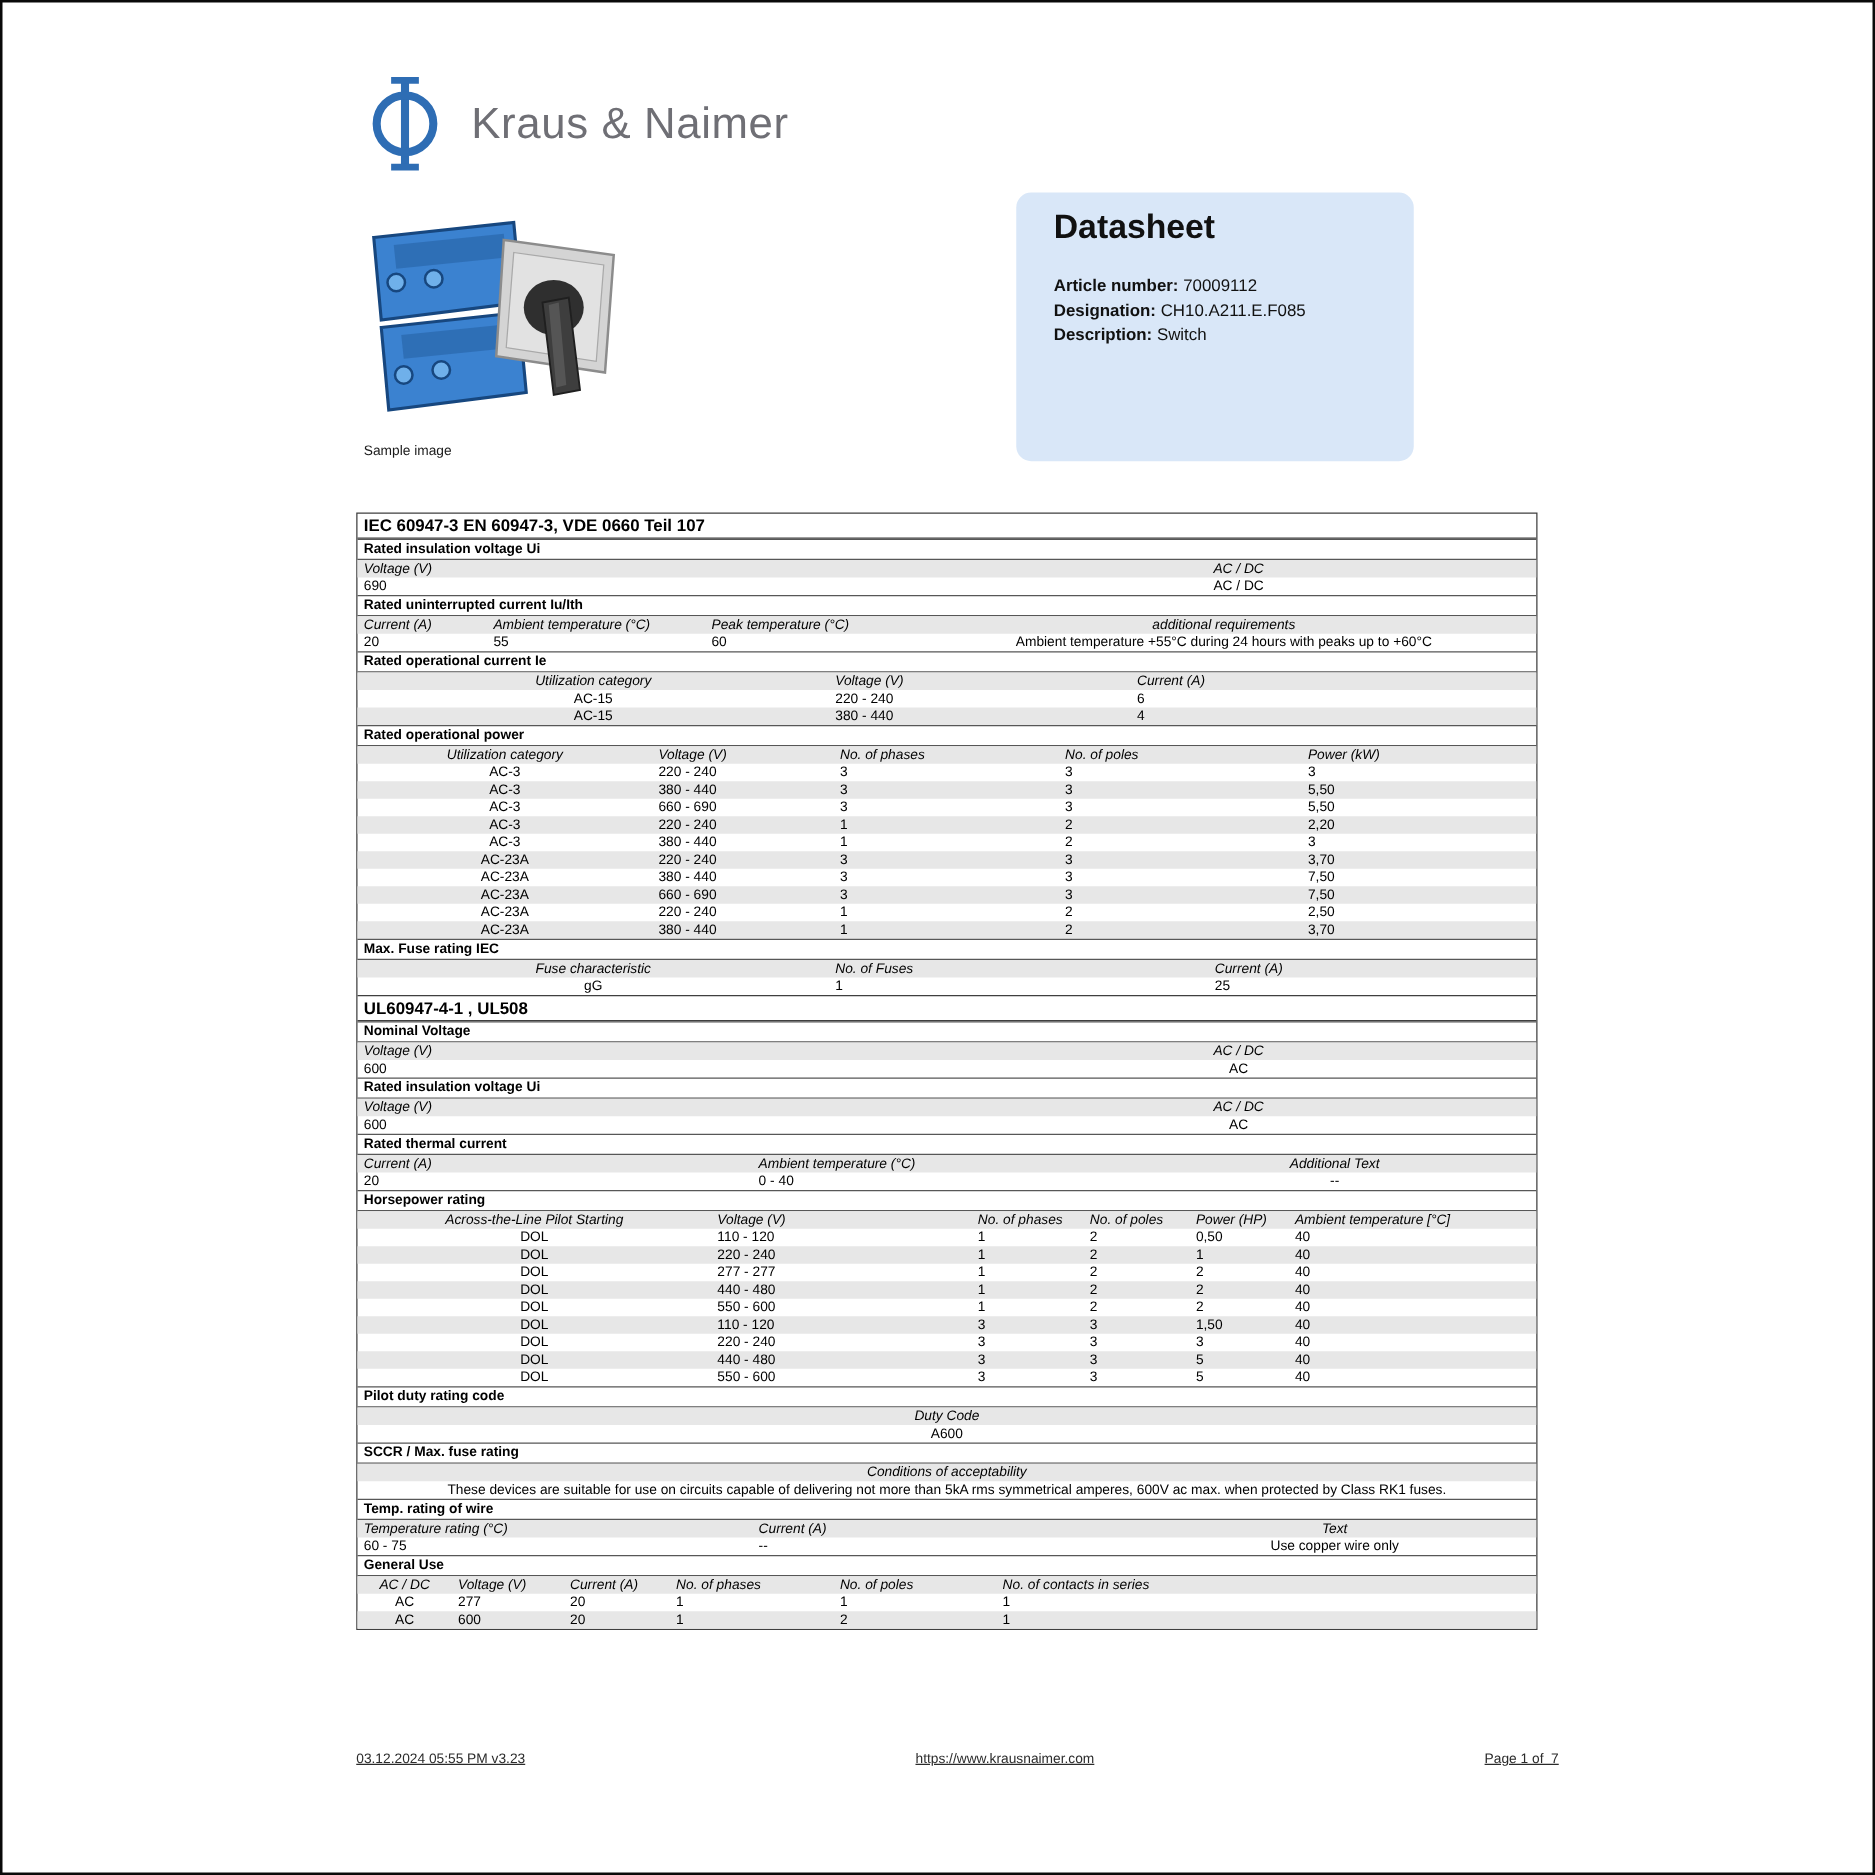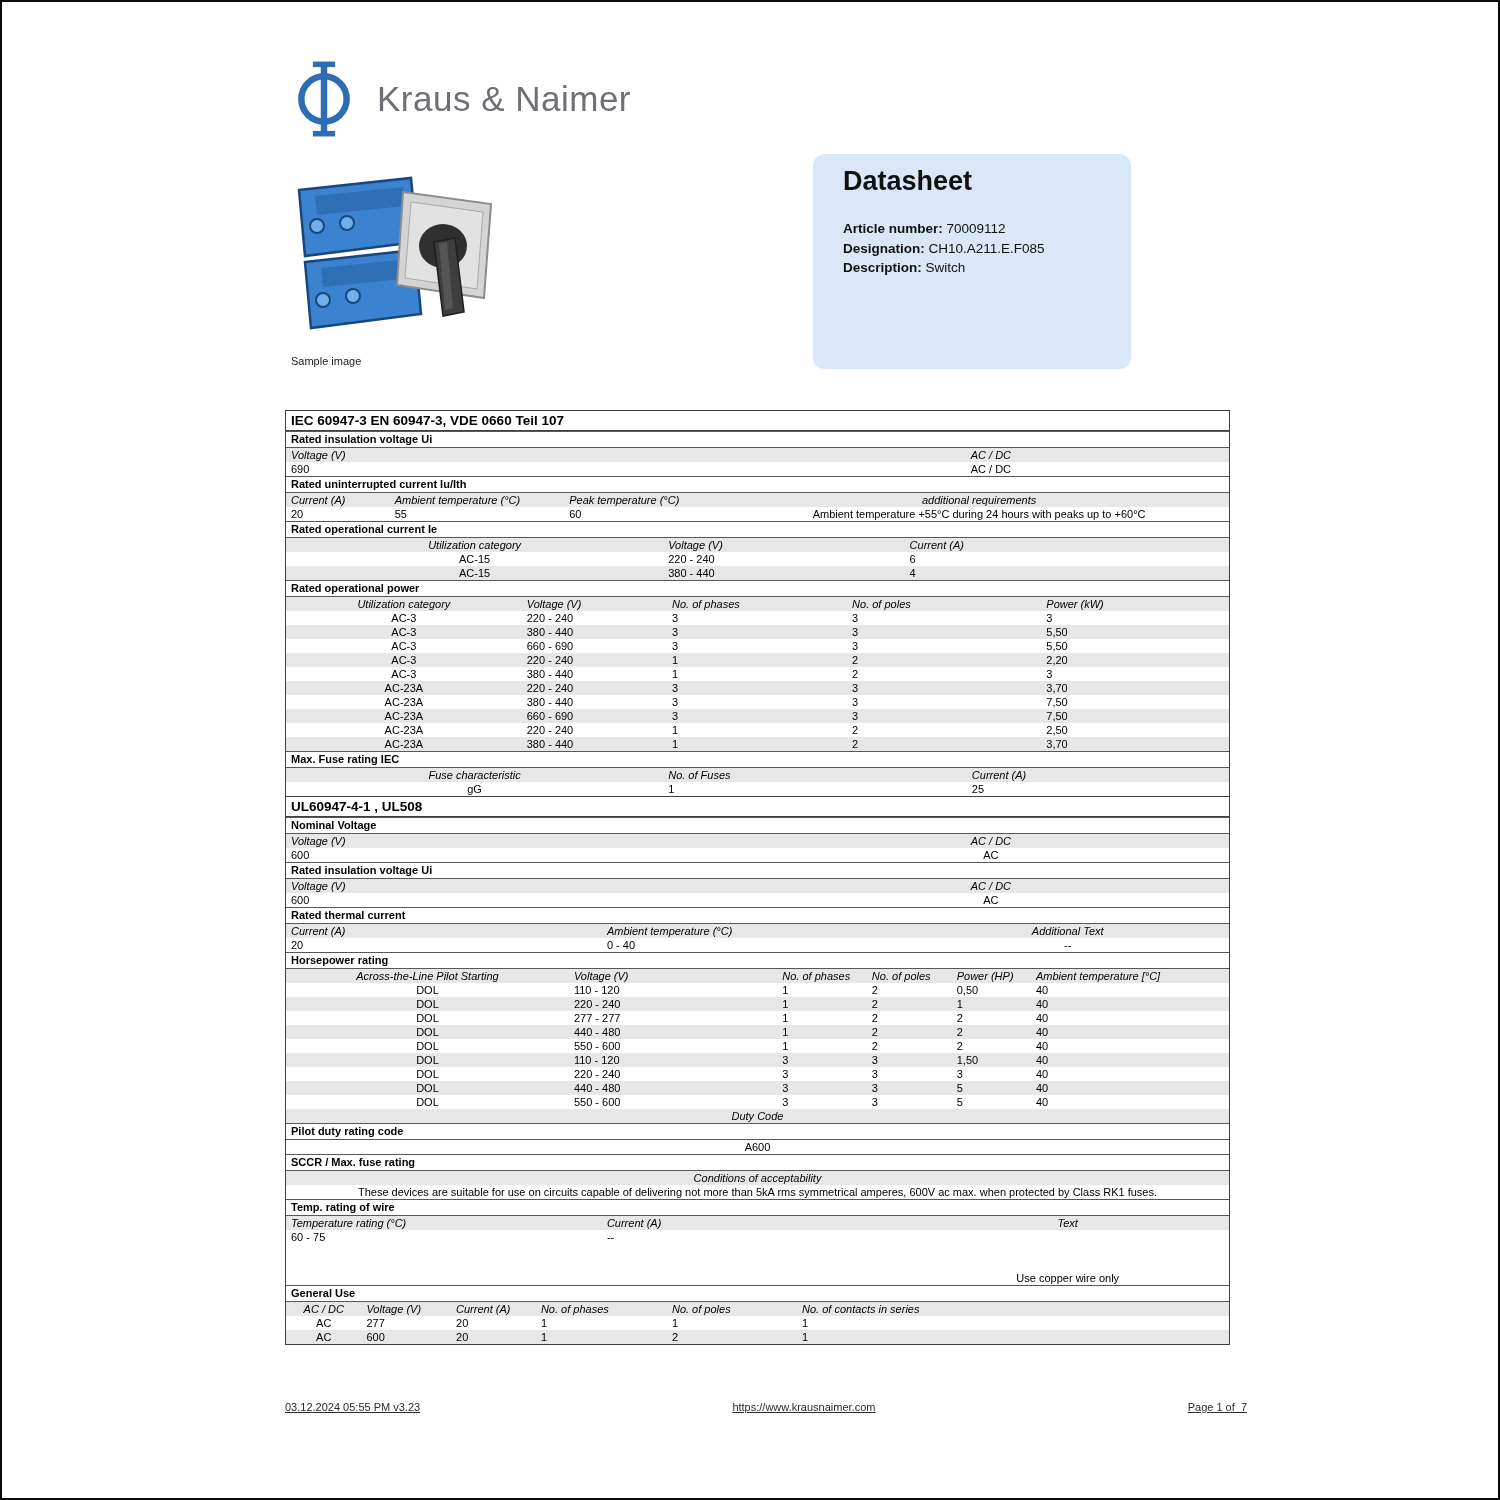--- a/index.html
+++ b/index.html
@@ -317,44 +317,44 @@
         <span class="c r" style="width: 21%;">40</span>
       </div>
       <div class="r r-data">
         <span class="c l" style="width: 30%;">DOL</span>
         <span class="c r" style="width: 22.1%;">550 - 600</span>
         <span class="c r" style="width: 9.5%;">3</span>
         <span class="c r" style="width: 9%;">3</span>
         <span class="c r" style="width: 8.4%;">5</span>
         <span class="c r" style="width: 21%;">40</span>
       </div>
+      <div class="r r-head">Pilot duty rating code</div>
       <div class="r r-cols">
         <span class="c l" style="width: 100%;">Duty Code</span>
       </div>
-      <div class="r r-head">Pilot duty rating code</div>
       <div class="r r-data">
         <span class="c l" style="width: 100%;">A600</span>
       </div>
       <div class="r r-head">SCCR / Max. fuse rating</div>
       <div class="r r-cols">
         <span class="c l" style="width: 100%;">Conditions of acceptability</span>
       </div>
       <div class="r r-data">
         <span class="c l" style="width: 100%;">These devices are suitable for use on circuits capable of delivering not more than 5kA rms symmetrical amperes, 600V ac max. when protected by Class RK1 fuses.</span>
       </div>
       <div class="r r-head">Temp. rating of wire</div>
       <div class="r r-cols">
         <span class="c r" style="width: 33.5%;">Temperature rating (°C)</span>
         <span class="c r" style="width: 32.3%;">Current (A)</span>
         <span class="c l" style="width: 34.2%;">Text</span>
       </div>
       <div class="r r-data">
         <span class="c r" style="width: 33.5%;">60 - 75</span>
         <span class="c r" style="width: 32.3%;">--</span>
-        <span class="c l" style="width: 34.2%; margin-top: 41px;">Use copper wire only</span>
+        <span class="c l" style="width: 34.2%;">Use copper wire only</span>
       </div>
       <div class="r r-head">General Use</div>
       <div class="r r-cols">
         <span class="c l" style="width: 8%;">AC / DC</span>
         <span class="c r" style="width: 9.5%;">Voltage (V)</span>
         <span class="c r" style="width: 9%;">Current (A)</span>
         <span class="c r" style="width: 13.9%;">No. of phases</span>
         <span class="c r" style="width: 13.8%;">No. of poles</span>
         <span class="c r" style="width: 45.8%;">No. of contacts in series</span>
       </div>

